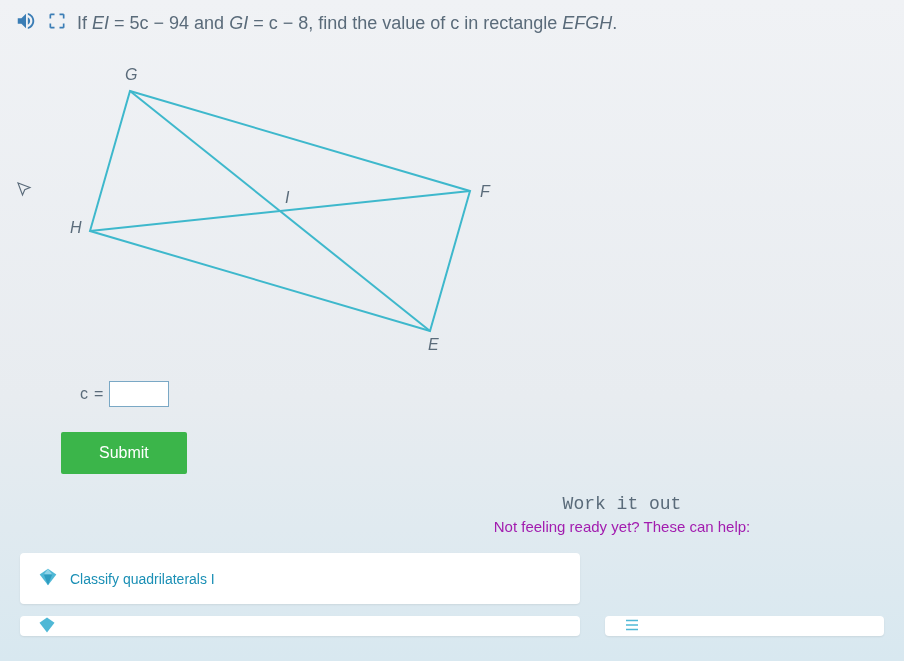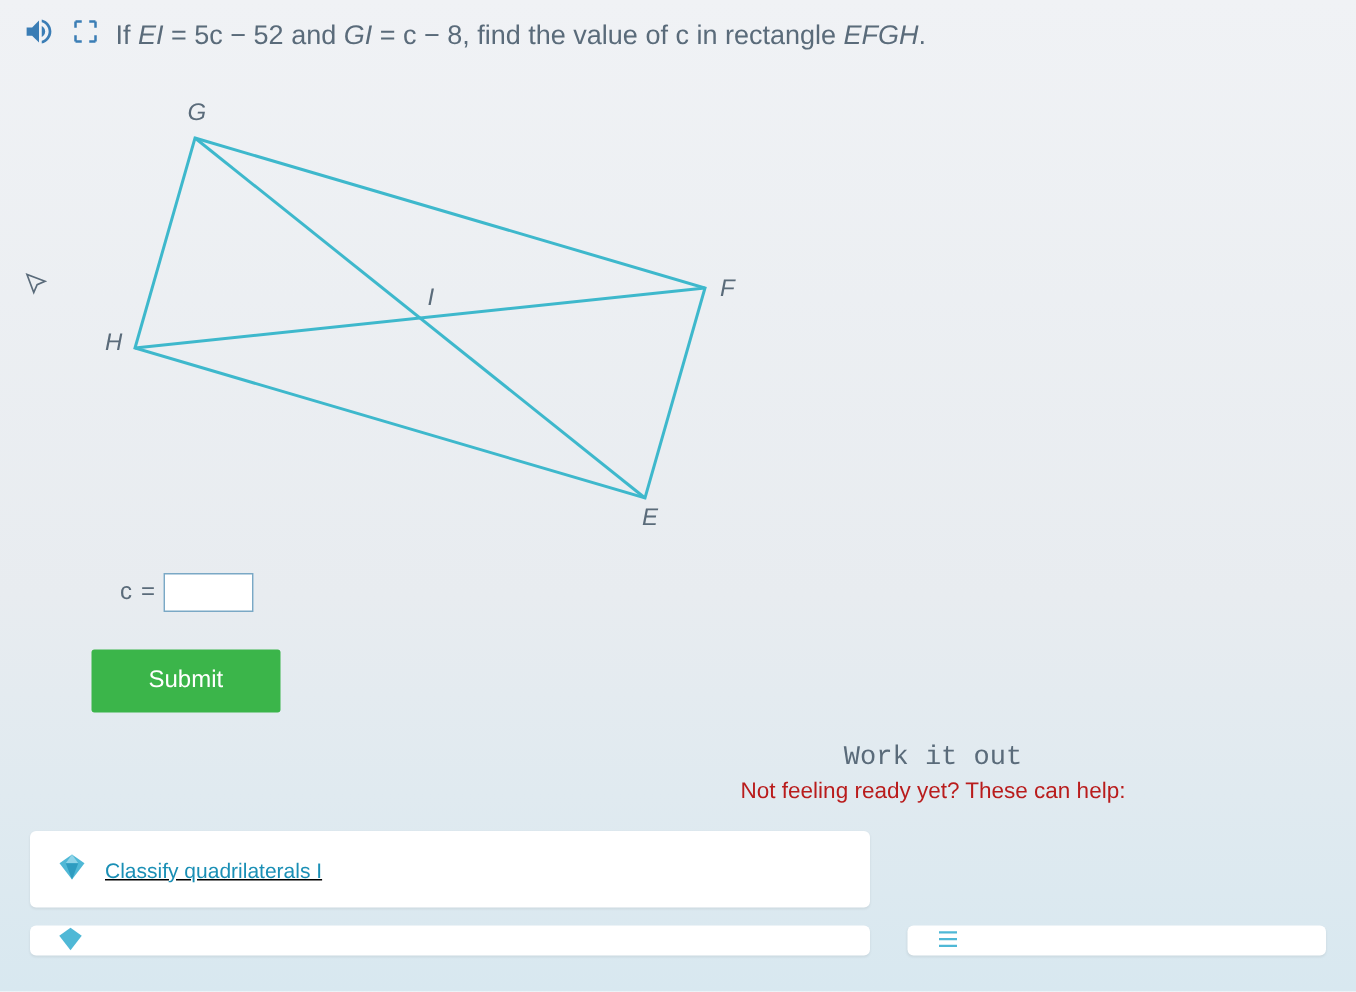--- a/index.html
+++ b/index.html
@@ -74,30 +74,29 @@
     .work-it-out {
       text-align: center;
       margin-top: 20px;
       color: #5a6b7a;
       font-size: 18px;
       font-family: Liberation Mono, monospace;
       padding-left: 340px;
     }
     .not-ready {
       text-align: center;
-      color: #b91c1c;
+      color: #a21caf;
       font-size: 15px;
       padding-left: 340px;
       margin-top: 4px;
     }
     .help-cards {
       display: flex;
       gap: 25px;
       margin: 18px 20px 0 20px;
-      text-decoration: underline;
     }
     .card {
       background: #fff;
       border-radius: 4px;
       padding: 14px 18px;
       display: flex;
       align-items: center;
       gap: 12px;
       color: #1a8fb5;
       font-size: 14px;
@@ -139,21 +138,21 @@
     <svg width="22" height="22" viewBox="0 0 24 24" fill="currentColor">
         <path d="M3 9v6h4l5 5V4L7 9H3zm13.5 3c0-1.77-1.02-3.29-2.5-4.03v8.05c1.48-.73 2.5-2.25 2.5-4.02zM14 3.23v2.06c2.89.86 5 3.54 5 6.71s-2.11 5.85-5 6.71v2.06c4.01-.91 7-4.49 7-8.77s-2.99-7.86-7-8.77z"></path>
       </svg>
   </span>
   <span class="expand-icon">
     <svg width="20" height="20" viewBox="0 0 24 24" fill="none" stroke="currentColor" stroke-width="2">
         <path d="M4 4h5M4 4v5M20 4h-5M20 4v5M4 20h5M4 20v-5M20 20h-5M20 20v-5"></path>
       </svg>
   </span>
   <div class="question">
-    <span>If </span><span class="italic">EI</span><span> = 5c − 52 and </span><span class="italic">GI</span><span> = c − 8, find the value of c in rectangle </span><span class="italic">EFGH</span><span>.</span>
+    <span>If </span><span class="italic">EI</span><span> = 5c − 94 and </span><span class="italic">GI</span><span> = c − 8, find the value of c in rectangle </span><span class="italic">EFGH</span><span>.</span>
   </div>
 </div>
 
 <span class="cursor-icon">
   <svg width="18" height="18" viewBox="0 0 24 24" fill="none" stroke="currentColor" stroke-width="1.5">
       <path d="M4 4l6 16 3-7 7-3z"></path>
     </svg>
 </span>
 
 <div class="diagram-container">

